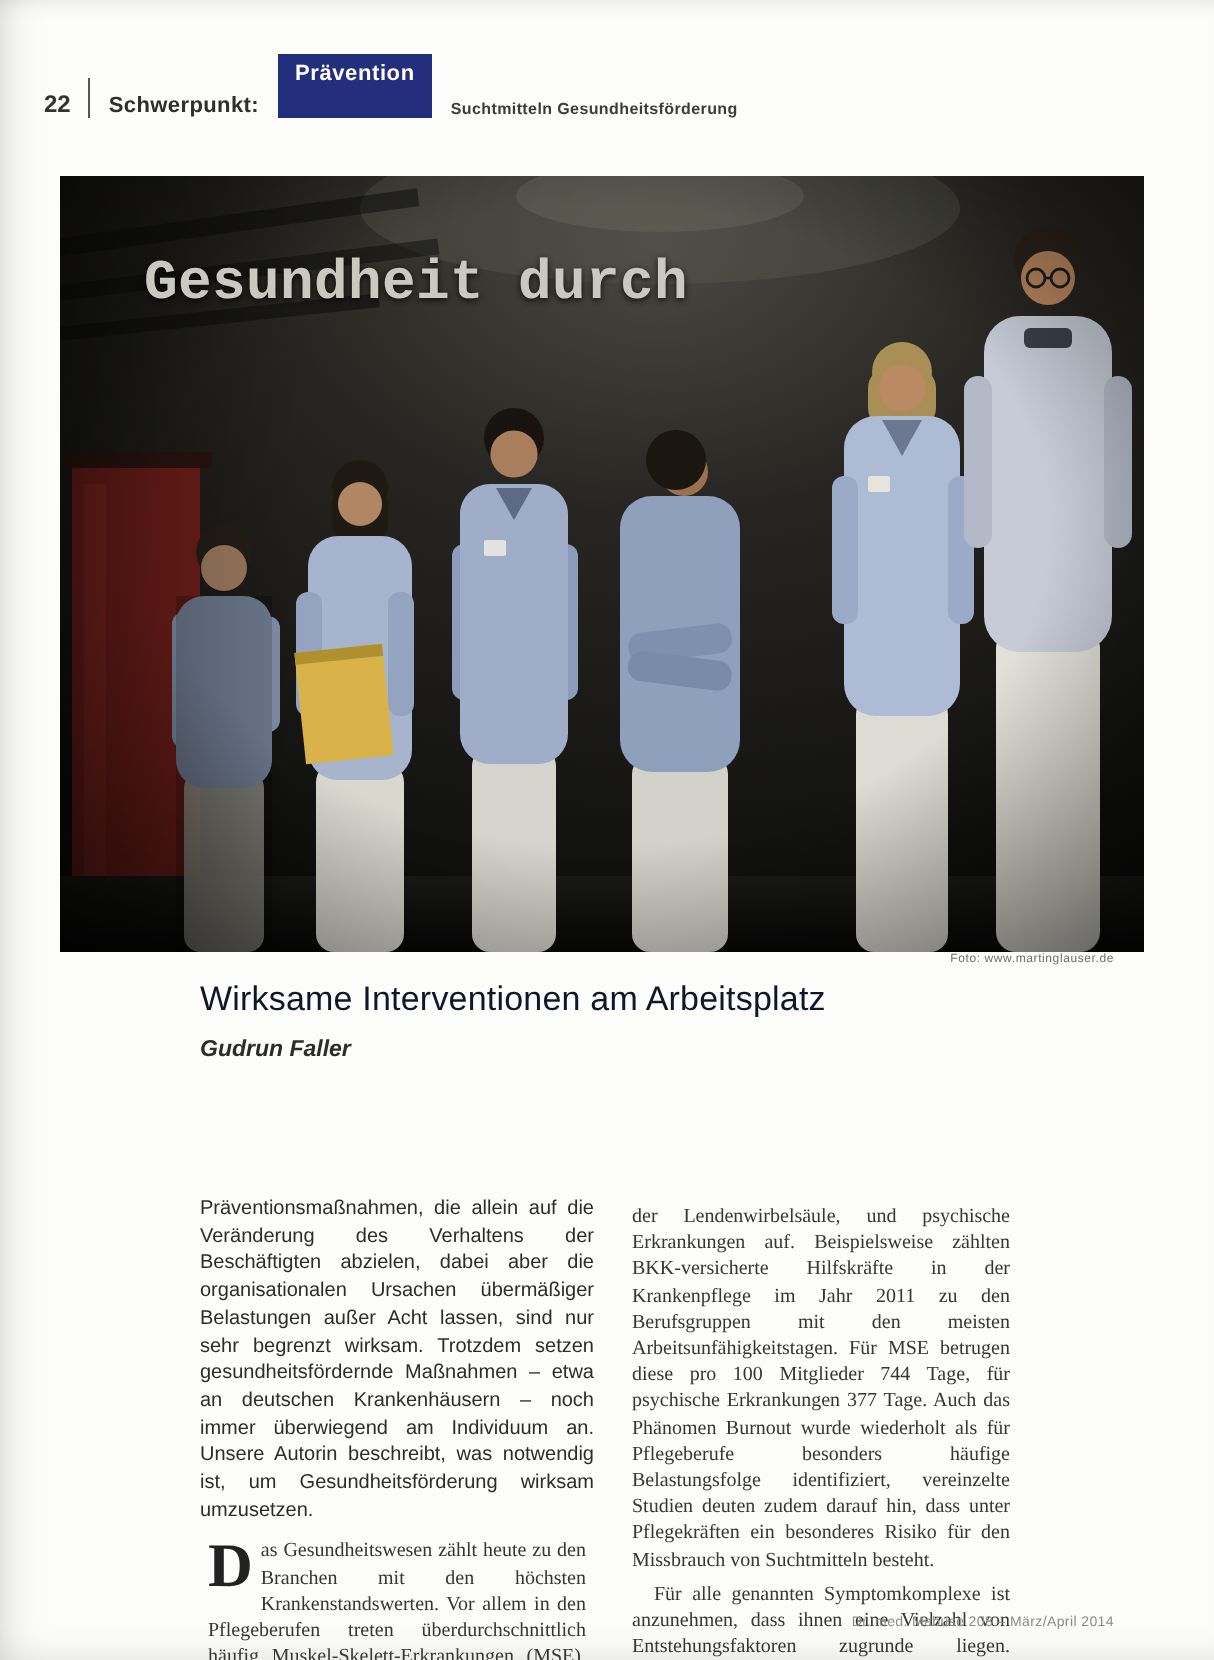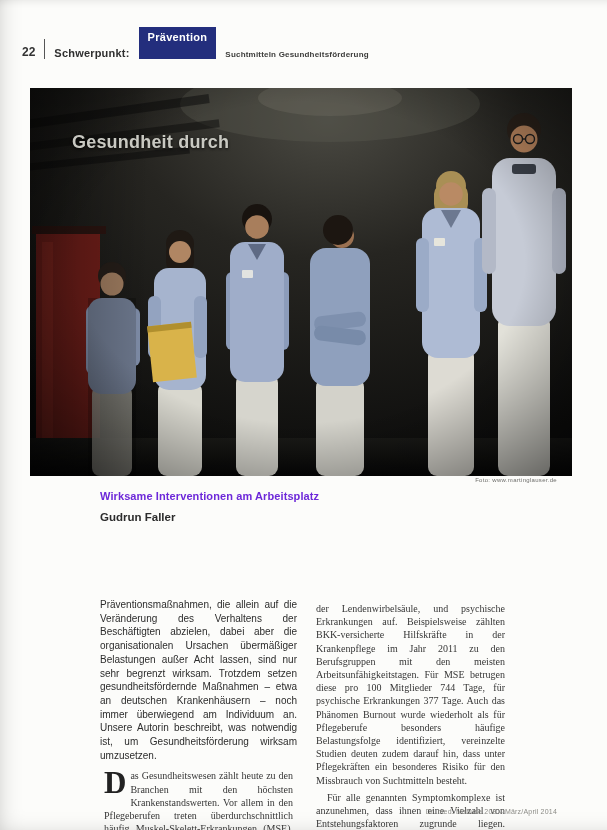--- a/index.html
+++ b/index.html
@@ -17,31 +17,31 @@
   .badge{
     background:#232e7d;color:#fff;font-size:11px;font-weight:bold;
     padding:4px 9px 16px;letter-spacing:.3px;
   }
   .subtitle{font-size:8px;font-weight:bold;color:#3c3c3a;letter-spacing:.2px;}
   
   .hero{position:absolute;top:88px;left:30px;width:542px;height:388px;background:#101010;overflow:hidden;}
   .hero svg{display:block;width:100%;height:100%;}
   .hero-title{
     position:absolute;left:42px;top:38px;
-    font-size:18px;line-height:33px;font-weight:bold;color:#c9c9c2;
-    text-shadow:0 1px 3px rgba(0,0,0,.8);letter-spacing:.2px;
+    font-size:28px;line-height:33px;font-weight:bold;color:#c9c9c2;
+    text-shadow:0 1px 3px rgba(0,0,0,.8);letter-spacing:.2px;font-family:Liberation Mono, monospace;
   }
   .photo-credit{
     position:absolute;top:477px;right:50px;
     font-size:6px;color:#6d6d6a;letter-spacing:.3px;
   }
   
   .article-head{position:absolute;top:490px;left:100px;width:420px;}
-  .heading{font-size:11px;font-weight:bold;color:#6d28d9;margin:0;letter-spacing:.1px;}
-  .author{font-size:11.5px;font-weight:bold;color:#2c2c2c;margin-top:9px;}
+  .heading{font-size:17px;font-weight:normal;color:#0f172a;margin:0;letter-spacing:.1px;}
+  .author{font-size:11.5px;font-weight:bold;font-style:italic;color:#2c2c2c;margin-top:9px;}
   
   .columns{
     position:absolute;top:598px;left:100px;width:409px;
     display:flex;gap:15px;
   }
   .col{width:197px;text-align:justify;hyphens:auto;-webkit-hyphens:auto;}
   .intro{
     font-size:10px;line-height:13.7px;font-weight:normal;color:#2c2c2c;margin:0 0 7px 0;
   }
   .body-serif{

